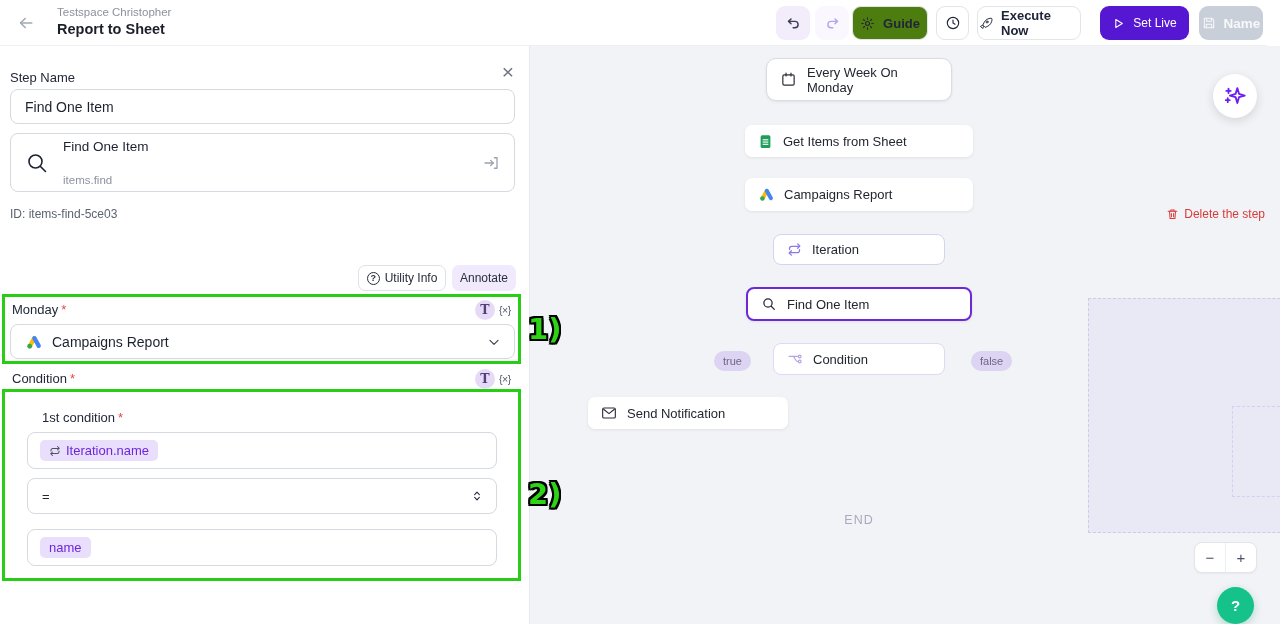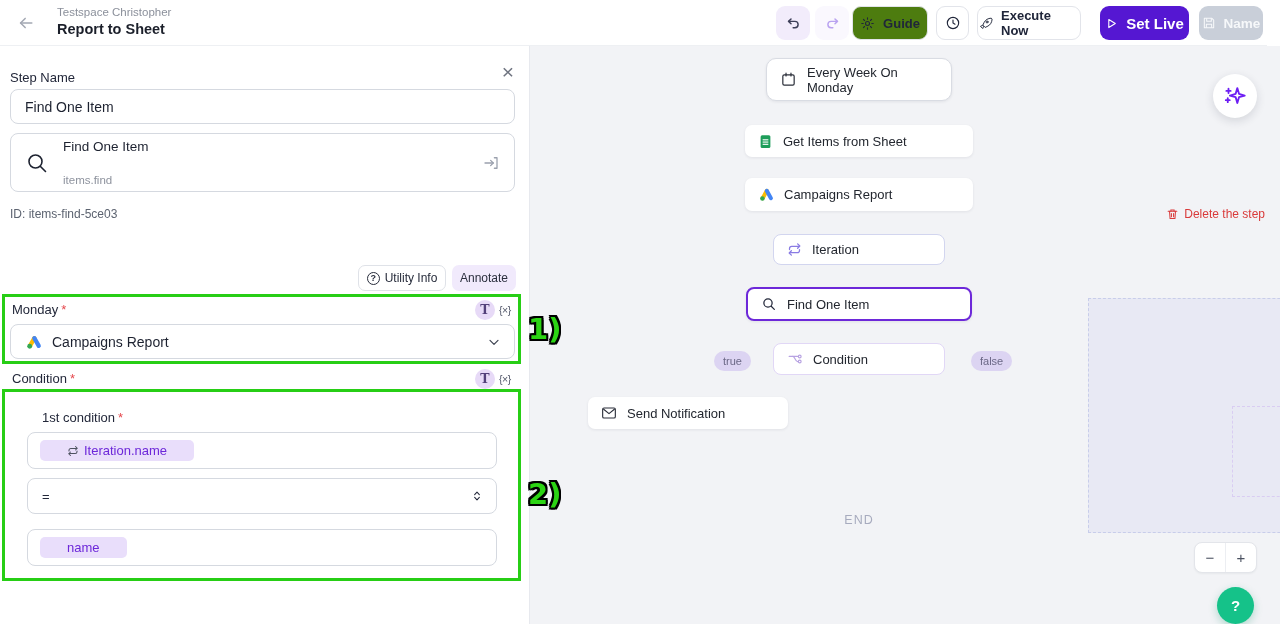--- a/index.html
+++ b/index.html
@@ -11,21 +11,21 @@
   .header { position:absolute; left:0; top:0; width:1267px; height:46px; background:#fff; border-bottom:1px solid #eef0f3; z-index:20; }
   .back-ic { position:absolute; left:16px; top:13px; width:20px; height:20px; color:#a3a8b3; }
   .hdr-workspace { position:absolute; left:57px; top:6px; font-size:11.5px; color:#8b909b; }
   .hdr-title { position:absolute; left:57px; top:21px; font-size:14.5px; font-weight:700; color:#1b1f2a; }
   .hbtn { position:absolute; top:6px; height:34px; display:flex; align-items:center; justify-content:center; gap:8px; border-radius:9px; font-size:13px; cursor:pointer; }
   .undo-b { left:776px; width:34px; background:#f2ecfb; color:#3d3f58; }
   .redo-b { left:815px; width:34px; background:#faf8fe; color:#b9a2f0; }
   .guide-b { left:852px; width:76px; background:#4d7c0f; border:1px solid #e2e4ea; color:#20263a; font-weight:600; }
   .hist-b { left:936px; width:33px; background:#fff; border:1px solid #e2e4ea; color:#20263a; }
   .exec-b { left:977px; width:104px; background:#fff; border:1px solid #e2e4ea; color:#20263a; font-weight:700; }
-  .live-b { left:1100px; width:89px; background:#5517d2; color:#fff; font-weight:700; font-size:15px; }
+  .live-b { left:1100px; width:89px; background:#5517d2; color:#fff; font-weight:400; font-size:12px; }
   .save-b { left:1199px; width:64px; background:#c9cfd9; color:#f6f8fa; font-weight:700; font-size:13.5px; }
 
   
   .panel { position:absolute; left:0; top:46px; width:530px; height:578px; background:#fff; border-right:1px solid #e7e9ee; z-index:5; }
   .close-x { position:absolute; left:496px; top:60px; width:24px; height:24px; font-size:21px; color:#6f7480; text-align:center; line-height:24px; cursor:pointer; z-index:6;}
   .lbl { position:absolute; font-size:13px; color:#23283a; font-weight:500; z-index:6; }
   .req { color:#e5484d; margin-left:3px; }
   .tinput { position:absolute; background:#fff; border:1px solid #d5d9e0; border-radius:8px; display:flex; align-items:center; z-index:6; }
   .step-input { left:10px; top:89px; width:505px; height:35px; padding-left:14px; font-size:14px; color:#1d2230; }
   .action-card { position:absolute; left:10px; top:133px; width:505px; height:59px; border:1px solid #d5d9e0; border-radius:8px; display:flex; align-items:center; z-index:6; background:#fff;}
@@ -38,21 +38,21 @@
   .annot-b { position:absolute; left:452px; top:265px; width:64px; height:26px; background:#f1eafc; border-radius:7px; display:flex; align-items:center; justify-content:center; font-size:12px; color:#2b2f3e; cursor:pointer; z-index:6;}
   .qcirc { width:13px; height:13px; border:1.3px solid #272c3b; border-radius:50%; font-size:9px; line-height:11px; text-align:center; font-weight:700; }
   .greenbox { position:absolute; left:2px; border:3px solid #27ce15; z-index:7; pointer-events:none; }
   .gb1 { top:294px; width:519px; height:70px; }
   .gb2 { top:389px; width:519px; height:192px; }
   .ticon { position:absolute; width:20px; height:20px; border-radius:50%; background:#e7daf7; color:#53407a; font-family:"DejaVu Serif","Liberation Serif",serif; font-size:12.5px; font-weight:700; text-align:center; line-height:20px; z-index:8; cursor:pointer;}
   .vicon { position:absolute; font-size:10.5px; color:#53586a; z-index:8; cursor:pointer; letter-spacing:-0.5px;}
   .src-select { left:10px; top:324px; width:505px; height:35px; padding:0 12px 0 14px; cursor:pointer; }
   .src-select .sel-txt { font-size:14px; color:#1d2230; margin-left:10px; flex:1; }
   .cond-input { left:27px; width:470px; height:37px; padding-left:12px; }
-  .pill { display:inline-flex; align-items:center; gap:5px; background:#e9defb; border-radius:5px; padding:3px 27px; font-size:13px; color:#6d28d9; }
+  .pill { display:inline-flex; align-items:center; gap:5px; background:#e9defb; border-radius:5px; padding:3px 9px; font-size:13px; color:#6d28d9; }
   .op-select { left:27px; top:478px; width:470px; height:36px; padding:0 12px 0 14px; font-size:13px; color:#23283a; cursor:pointer; justify-content:space-between;}
 
   
   .canvas { position:absolute; left:530px; top:46px; width:750px; height:578px; background:#f2f3f6; z-index:1; }
   .region { position:absolute; left:558px; top:252px; width:601px; height:235px; background:rgba(112,126,226,0.075); border:1px dashed #c8cdea; z-index:2; }
   .bline-v { position:absolute; width:0; border-left:1.5px dashed #d9cdf2; z-index:2; }
   .bline-h { position:absolute; height:0; border-top:1.5px dashed #d9cdf2; z-index:2; }
   .cnode { position:absolute; background:#fff; border-radius:7px; display:flex; align-items:center; gap:10px; padding:0 13px; font-size:13px; color:#23272f; box-shadow:0 1px 3px rgba(25,31,49,.08); z-index:3; cursor:pointer; }
   .n-sched { left:766px; top:58px; width:186px; height:43px; border:1px solid #d9dce3; border-radius:10px; }
   .n-sheet { left:745px; top:125px; width:228px; height:32px; }

